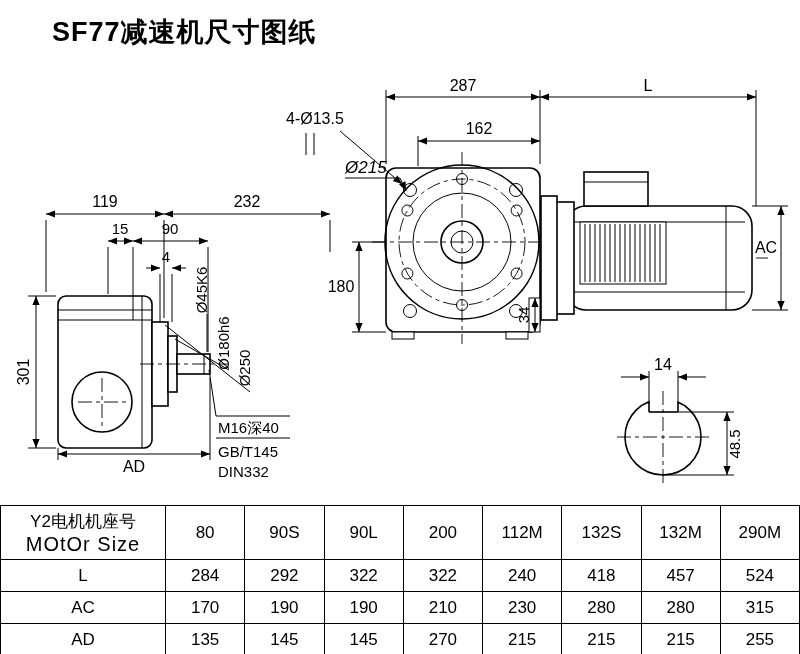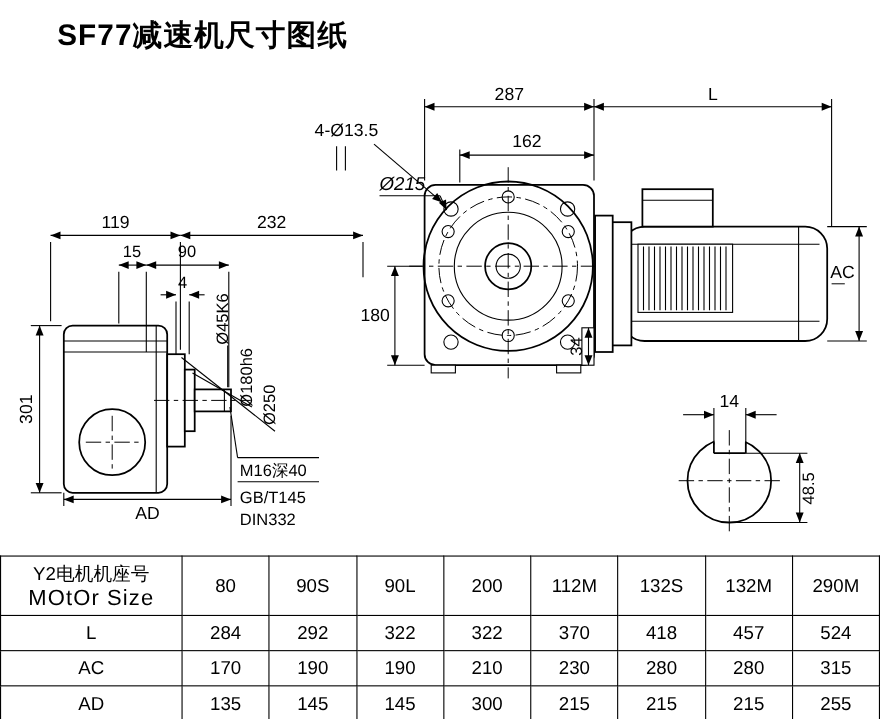--- a/index.html
+++ b/index.html
@@ -262,42 +262,42 @@
         <td>132S</td>
         <td>132M</td>
         <td>290M</td>
       </tr>
       <tr class="data">
         <td class="rowhead">L</td>
         <td>284</td>
         <td>292</td>
         <td>322</td>
         <td>322</td>
-        <td>370</td>
+        <td>240</td>
         <td>418</td>
         <td>457</td>
         <td>524</td>
       </tr>
       <tr class="data">
         <td class="rowhead">AC</td>
         <td>170</td>
         <td>190</td>
         <td>190</td>
         <td>210</td>
         <td>230</td>
         <td>280</td>
         <td>280</td>
         <td>315</td>
       </tr>
       <tr class="data">
         <td class="rowhead">AD</td>
         <td>135</td>
         <td>145</td>
         <td>145</td>
-        <td>300</td>
+        <td>270</td>
         <td>215</td>
         <td>215</td>
         <td>215</td>
         <td>255</td>
       </tr>
     </tbody>
   </table>
 
 </div>
 

